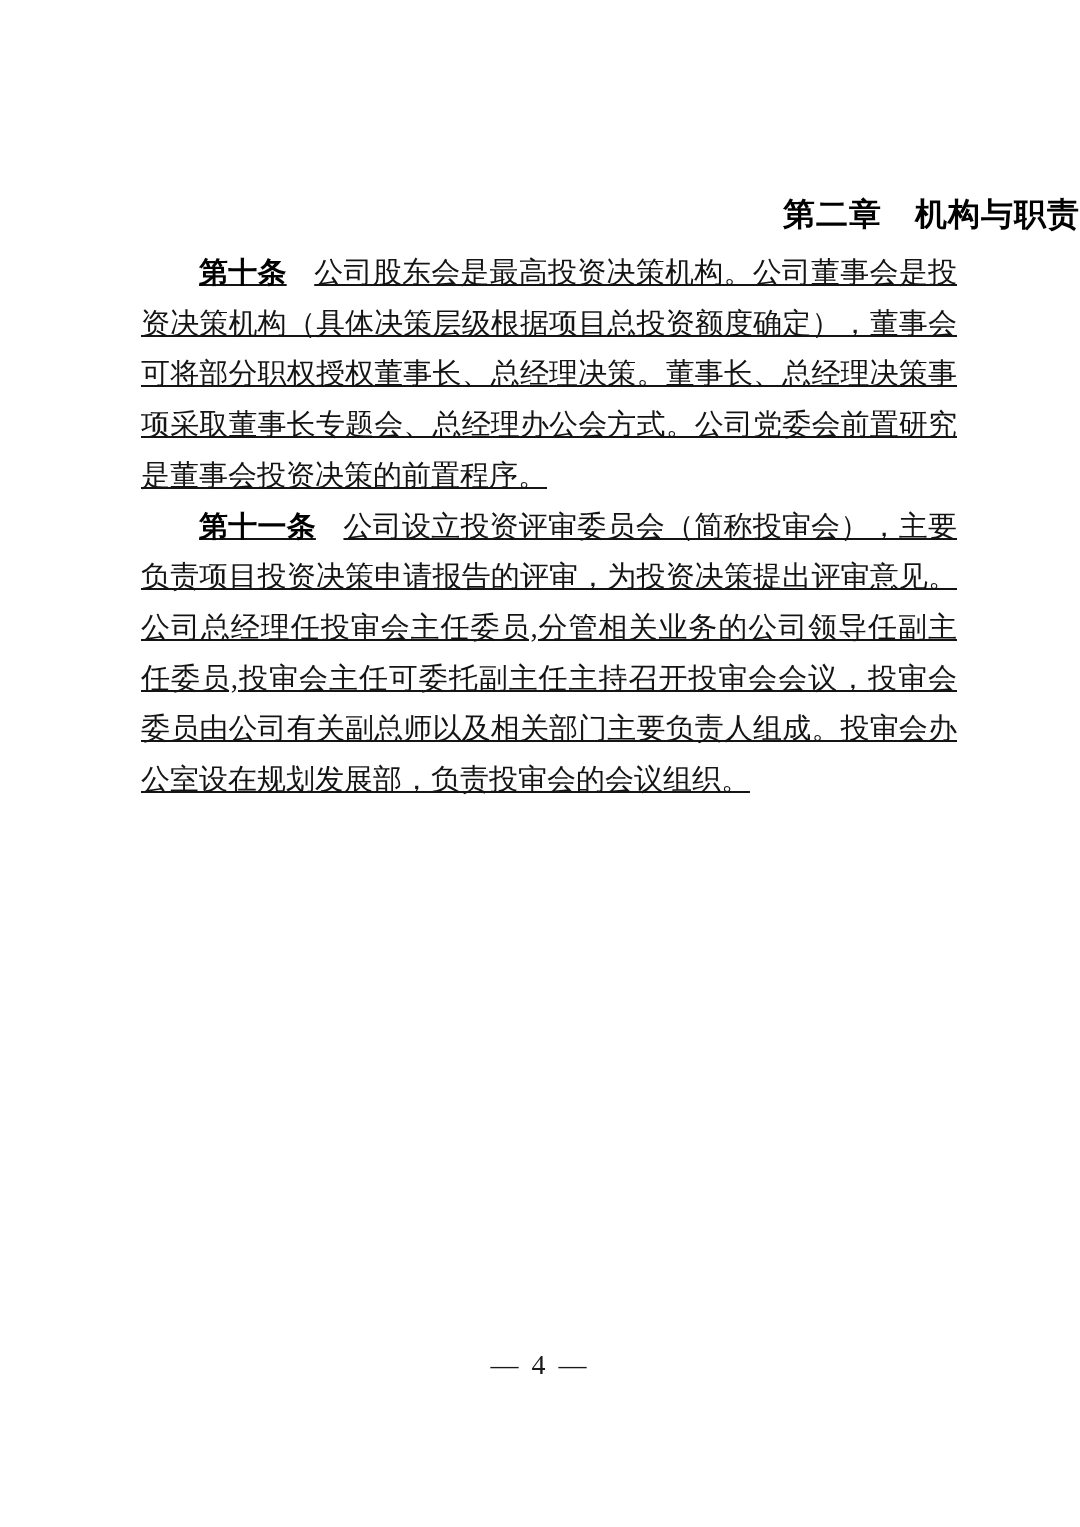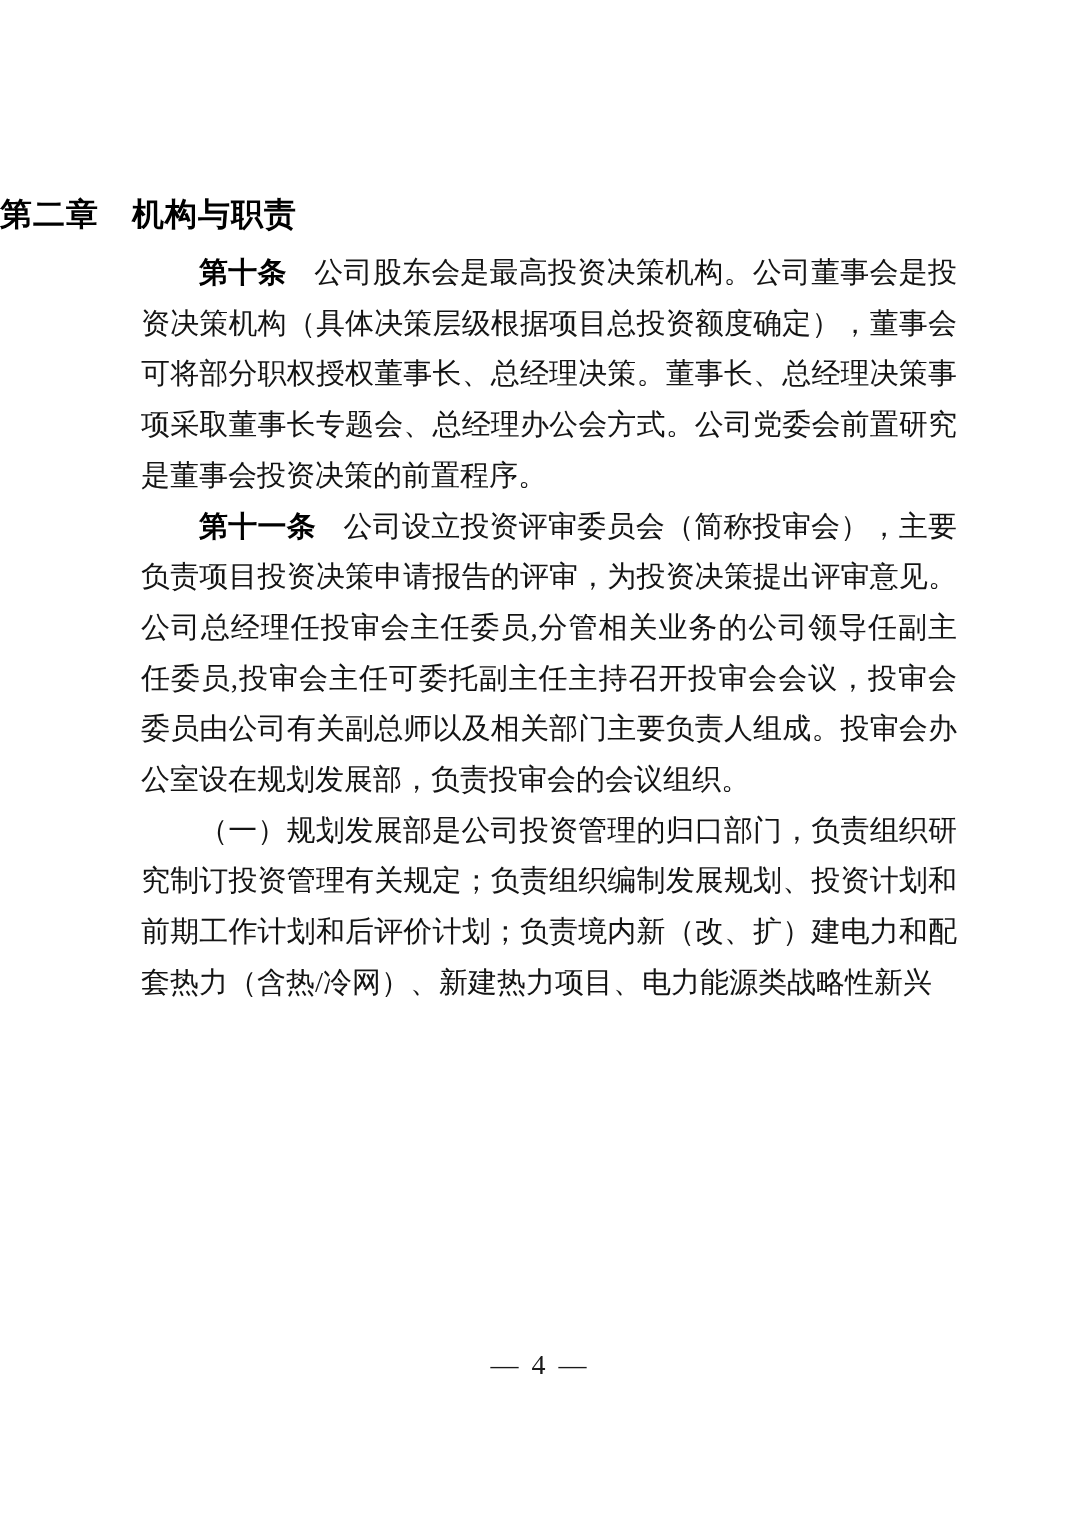--- a/index.html
+++ b/index.html
@@ -16,21 +16,21 @@
     font-family: "Liberation Serif", "DejaVu Serif", serif;
     color: #1a1a1a;
     overflow: hidden;
   }
   .heading {
     position: absolute;
     top: 193px;
     left: 0;
     width: 100%;
     margin: 0;
-    text-align: left;
+    text-align: right;
     font-family: "Liberation Sans", "DejaVu Sans", sans-serif;
     font-size: 32px;
     font-weight: 700;
     color: #000000;
     letter-spacing: 1px;
   }
   .body {
     position: absolute;
     top: 247px;
     left: 141px;
@@ -38,20 +38,21 @@
     font-size: 29px;
     line-height: 50.7px;
     text-align: justify;
     text-align-last: left;
     color: #141414;
   }
   .para {
     margin: 0;
     padding: 0;
     text-indent: 2em;
+    text-decoration: underline;
   }
   .lead {
     font-weight: 700;
     color: #000000;
     margin-right: 0.95em;
   }
   .lead:empty {
     margin-right: 0;
     display: none;
   }
@@ -73,21 +74,20 @@
 
   <h1 class="heading">第二章　机构与职责</h1>
 
   <div class="body">
 
     <p class="para"><span class="lead">第十条</span><span>公司股东会是最高投资决策机构。公司董事会是投资决策机构（具体决策层级根据项目总投资额度确定），董事会可将部分职权授权董事长、总经理决策。董事长、总经理决策事项采取董事长专题会、总经理办公会方式。公司党委会前置研究是董事会投资决策的前置程序。</span></p>
 
     <p class="para"><span class="lead">第十一条</span><span>公司设立投资评审委员会（简称投审会），主要负责项目投资决策申请报告的评审，为投资决策提出评审意见。公司总经理任投审会主任委员,分管相关业务的公司领导任副主任委员,投审会主任可委托副主任主持召开投审会会议，投审会委员由公司有关副总师以及相关部门主要负责人组成。投审会办公室设在规划发展部，负责投审会的会议组织。</span></p>
 
 
-    <p class="para"><span>（一）规划发展部是公司投资管理的归口部门，负责组织研究制订投资管理有关规定；负责组织编制发展规划、投资计划和前期工作计划和后评价计划；负责境内新（改、扩）建电力和配套热力（含热/冷网）、新建热力项目、电力能源类战略性新兴</span></p>
 
   </div>
 
   <div class="footer">
     <span>— 4 —</span>
   </div>
 
 </div>
 
 </body></html>

